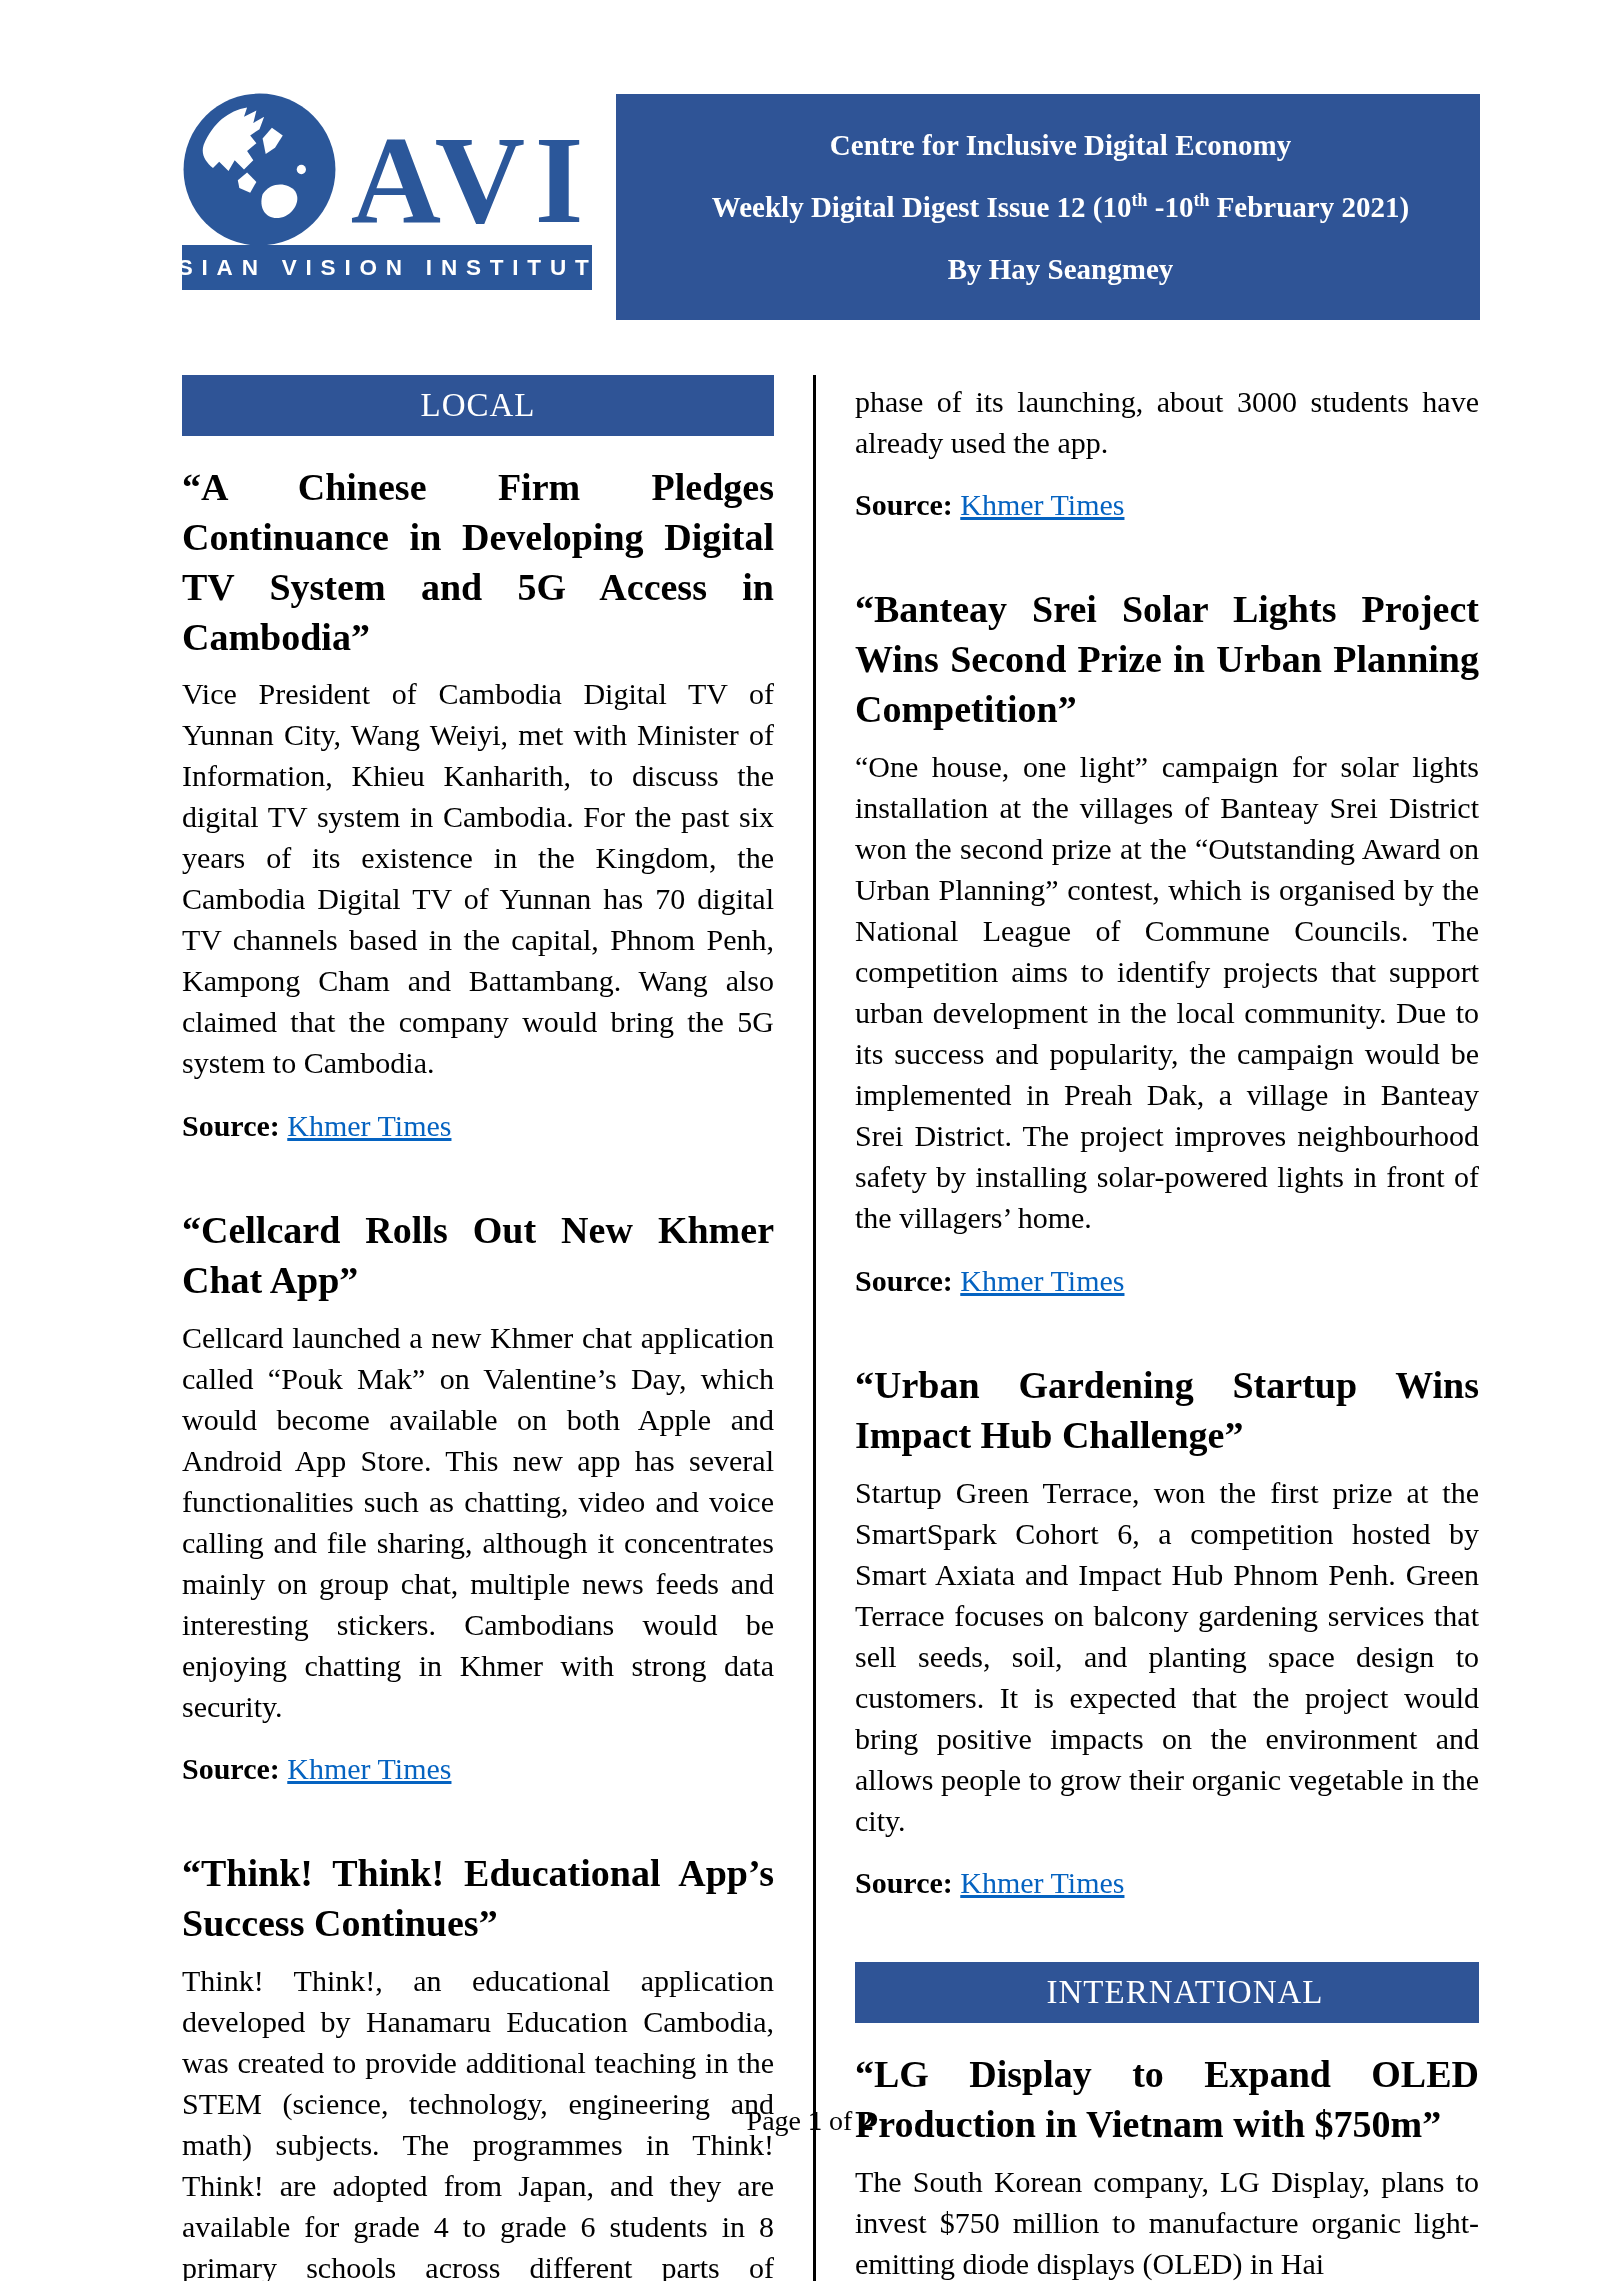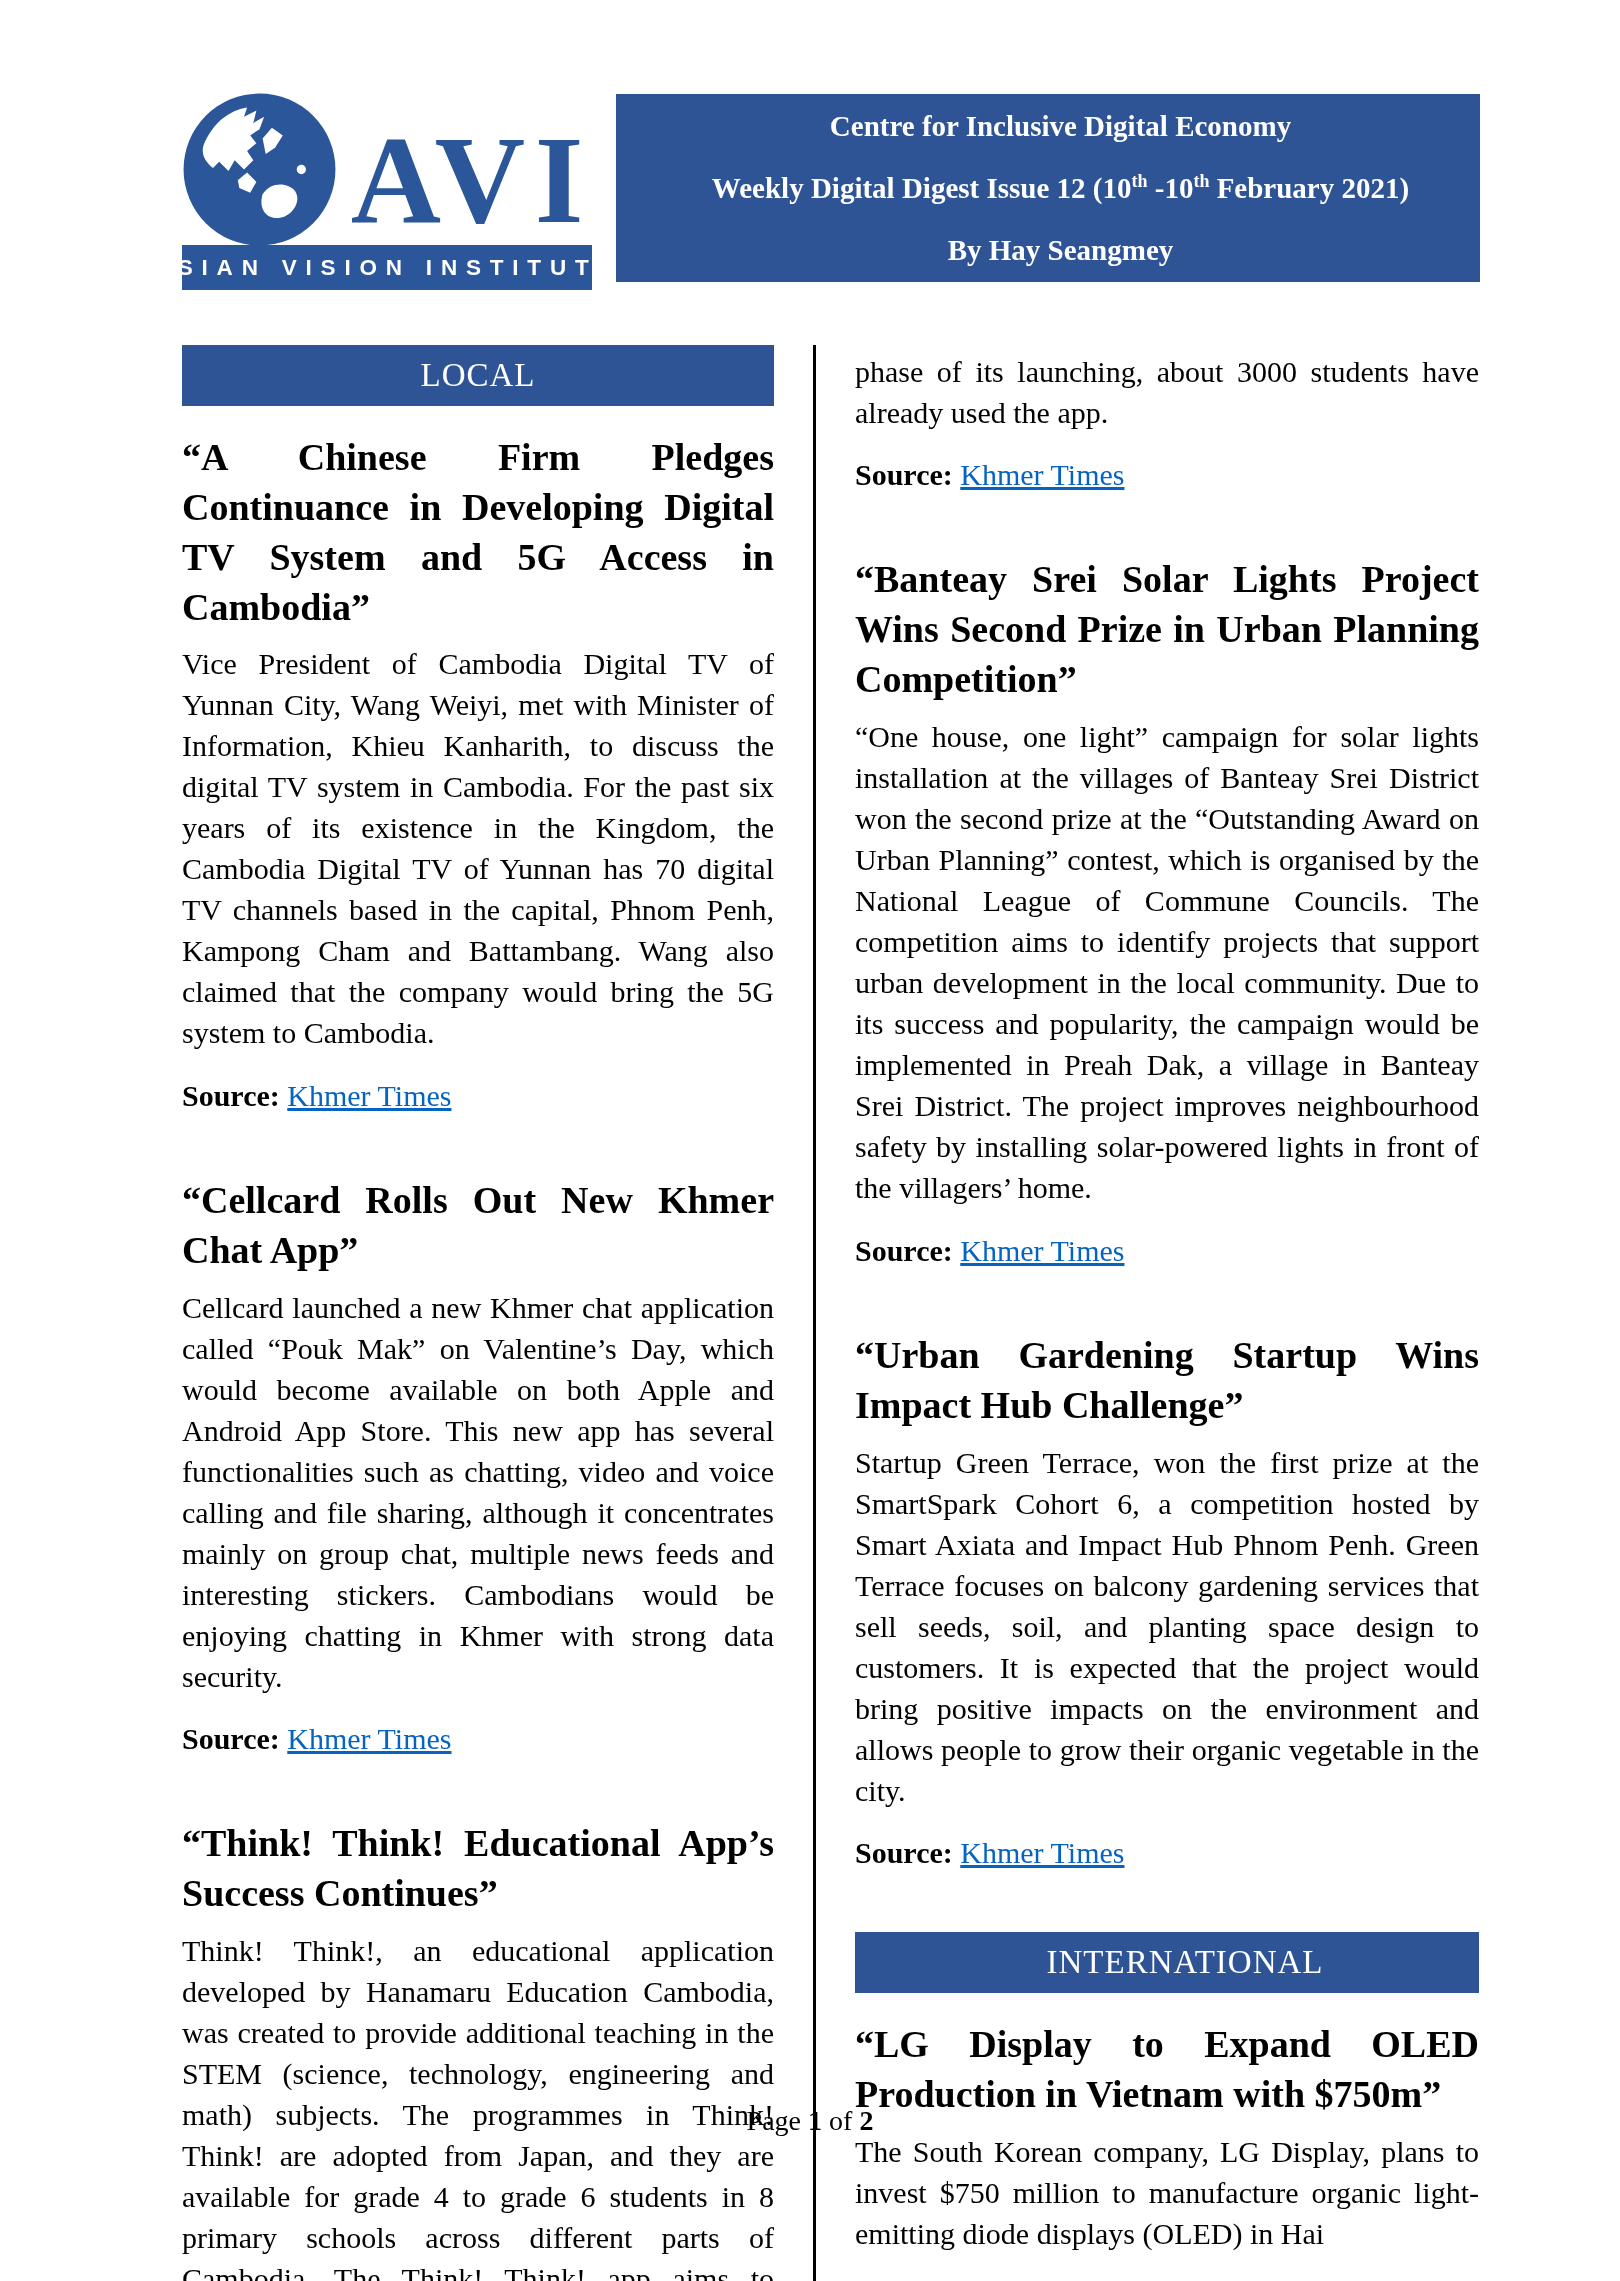--- a/index.html
+++ b/index.html
@@ -19,21 +19,21 @@
     font-size:125px; line-height:1; font-weight:600; color:#2B579A;
     letter-spacing:9.8px; margin-left:13.7px; white-space:nowrap;
   }
   .logo-bar {
     margin-top:2px; background:#2B579A; color:#fff; height:45px;
     display:flex; align-items:center; justify-content:center;
     font-family:"Liberation Sans","DejaVu Sans",sans-serif;
     font-weight:bold; font-size:22.5px; letter-spacing:8.8px; white-space:nowrap;
   }
   .header-box {
-    width:899px; height:188px; background:#2F5496; color:#fff;
+    width:899px; height:226px; background:#2F5496; color:#fff;
     display:flex; flex-direction:column; justify-content:center; align-items:center;
     gap:29px; font-weight:bold; font-size:29px; text-align:center;padding-left:25px;
   }
   .header-box sup { font-size:0.62em; line-height:0; }
 
   
   .columns { display:flex; margin-top:55px; align-items:stretch; }
   .col-left  { width:592px; }
   .col-gap   { width:81px; display:flex; justify-content:center; }
   .gap-line  { width:3.9px; background:#000; }

